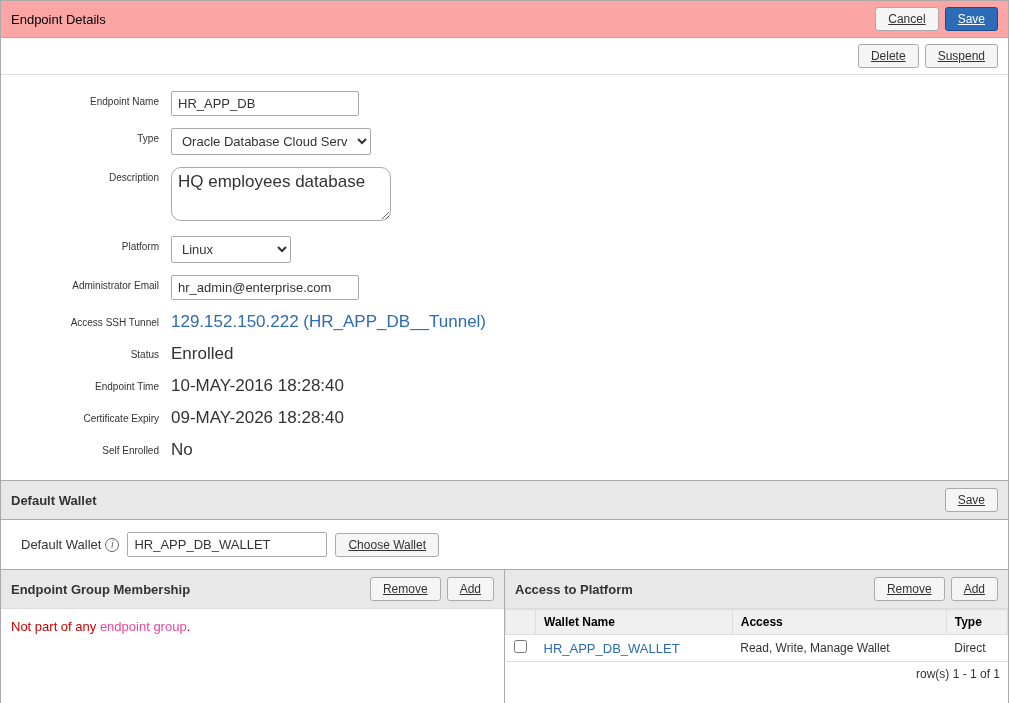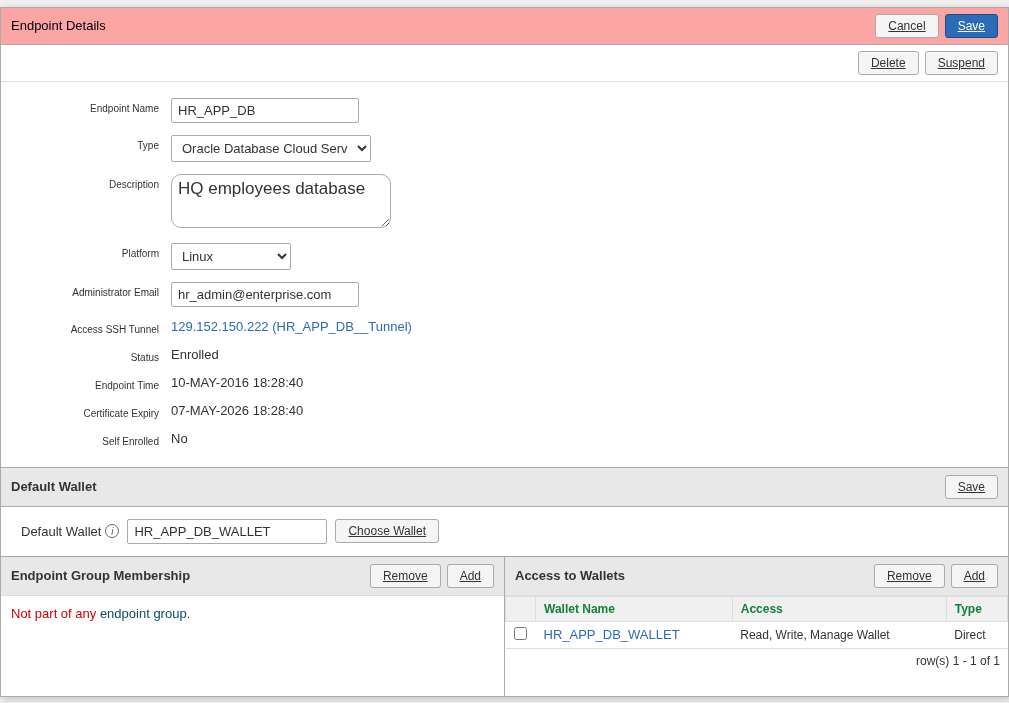--- a/index.html
+++ b/index.html
@@ -16,21 +16,21 @@
     .action-bar { padding: 6px 10px; display: flex; justify-content: flex-end; gap: 6px; border-bottom: 1px solid #ddd; background: #fff; }
     
     
     .form-area { padding: 16px 20px; background: #fff; }
     .form-row { display: flex; align-items: flex-start; margin-bottom: 12px; }
     .form-label { width: 150px; text-align: right; padding-right: 12px; padding-top: 5px; font-size: 10px; color: #333; font-weight: normal; }
     .form-control { flex: 1; max-width: 400px; }
     .form-input { width: 188px; padding: 4px 6px; border: 1px solid #aaa; border-radius: 2px; font-size: 13px; color: #333; outline: none; }
     .form-textarea { width: 220px; height: 54px; padding: 4px 6px; border: 1px solid #aaa; border-radius: 10px; font-size: 17px; color: #333; resize: both; }
     .form-select { padding: 4px 6px; border: 1px solid #aaa; border-radius: 2px; font-size: 13px; color: #333; background: #fff; width: 200px; }
-    .info-value { padding-top: 5px; font-size: 13px; color: #2c6bb5; margin-top: 12px; }
+    .info-value { padding-top: 5px; font-size: 17px; color: #2c6bb5; margin-top: 12px; }
     .info-value.black { color: #333; }
     
     
     .section-header { background: #e8e8e8; border-top: 1px solid #aaa; border-bottom: 1px solid #aaa; padding: 7px 10px; display: flex; justify-content: space-between; align-items: center; }
     .section-title { font-weight: bold; font-size: 13px; color: #333; }
     
     
     .wallet-section { padding: 12px 20px; background: #fff; }
     .wallet-row { display: flex; align-items: center; gap: 8px; }
     .wallet-label { font-size: 13px; color: #333; display: flex; align-items: center; gap: 4px; }
@@ -40,27 +40,27 @@
     
     .lower-sections { display: flex; border-top: 1px solid #aaa; }
     .lower-left { flex: 1; border-right: 1px solid #aaa; padding: 0; }
     .lower-right { flex: 1; padding: 0; }
     .lower-section-header { background: #e8e8e8; border-bottom: 1px solid #ddd; padding: 7px 10px; display: flex; justify-content: space-between; align-items: center; }
     .lower-section-title { font-weight: bold; font-size: 13px; color: #333; }
     .lower-content { padding: 10px; min-height: 100px; }
     
     
     .wallet-table { width: 100%; border-collapse: collapse; }
-    .wallet-table th { background: #f0f0f0; border: 1px solid #ddd; padding: 5px 8px; text-align: left; font-size: 12px; font-weight: bold; color: #15803d; }
+    .wallet-table th { background: #f0f0f0; border: 1px solid #ddd; padding: 5px 8px; text-align: left; font-size: 12px; font-weight: bold; color: #000000; }
     .wallet-table td { border-bottom: 1px solid #ddd; padding: 5px 8px; font-size: 12px; color: #333; }
     .wallet-link { color: #2c6bb5; text-decoration: none; }
     .row-count { text-align: right; font-size: 12px; color: #333; padding: 5px 8px; }
     
     .not-part-text { color: #cc0000; font-size: 12px; }
-    .not-part-text a { color: #0c4a6e; text-decoration: none; margin-top: 44px; }
+    .not-part-text a { color: #ec4899; text-decoration: none; margin-top: 44px; }
     
     .checkbox-cell { width: 30px; text-align: center; }
   </style>
 </head>
 <body>
 
 <div class="dialog">
 
   <div class="header-bar">
     <span>Endpoint Details</span>
@@ -134,21 +134,21 @@
     <div class="form-row">
       <div class="form-label">Endpoint Time</div>
       <div class="form-control">
         <span class="info-value black">10-MAY-2016 18:28:40</span>
       </div>
     </div>
 
     <div class="form-row">
       <div class="form-label">Certificate Expiry</div>
       <div class="form-control">
-        <span class="info-value black">07-MAY-2026 18:28:40</span>
+        <span class="info-value black">09-MAY-2026 18:28:40</span>
       </div>
     </div>
 
     <div class="form-row" style="margin-bottom:4px">
       <div class="form-label">Self Enrolled</div>
       <div class="form-control">
         <span class="info-value black">No</span>
       </div>
     </div>
   </div>
@@ -180,21 +180,21 @@
       </div>
       <div class="lower-content">
         <span class="not-part-text">
           <span>Not part of any </span><a href="#">endpoint group</a><span>.</span>
         </span>
       </div>
     </div>
 
     <div class="lower-right">
       <div class="lower-section-header">
-        <span class="lower-section-title">Access to Wallets</span>
+        <span class="lower-section-title">Access to Platform</span>
         <div style="display:flex;gap:6px">
           <button class="btn">Remove</button>
           <button class="btn">Add</button>
         </div>
       </div>
       <div class="lower-content" style="padding:0">
         <table class="wallet-table">
           <thead>
             <tr>
               <th class="checkbox-cell"></th>

